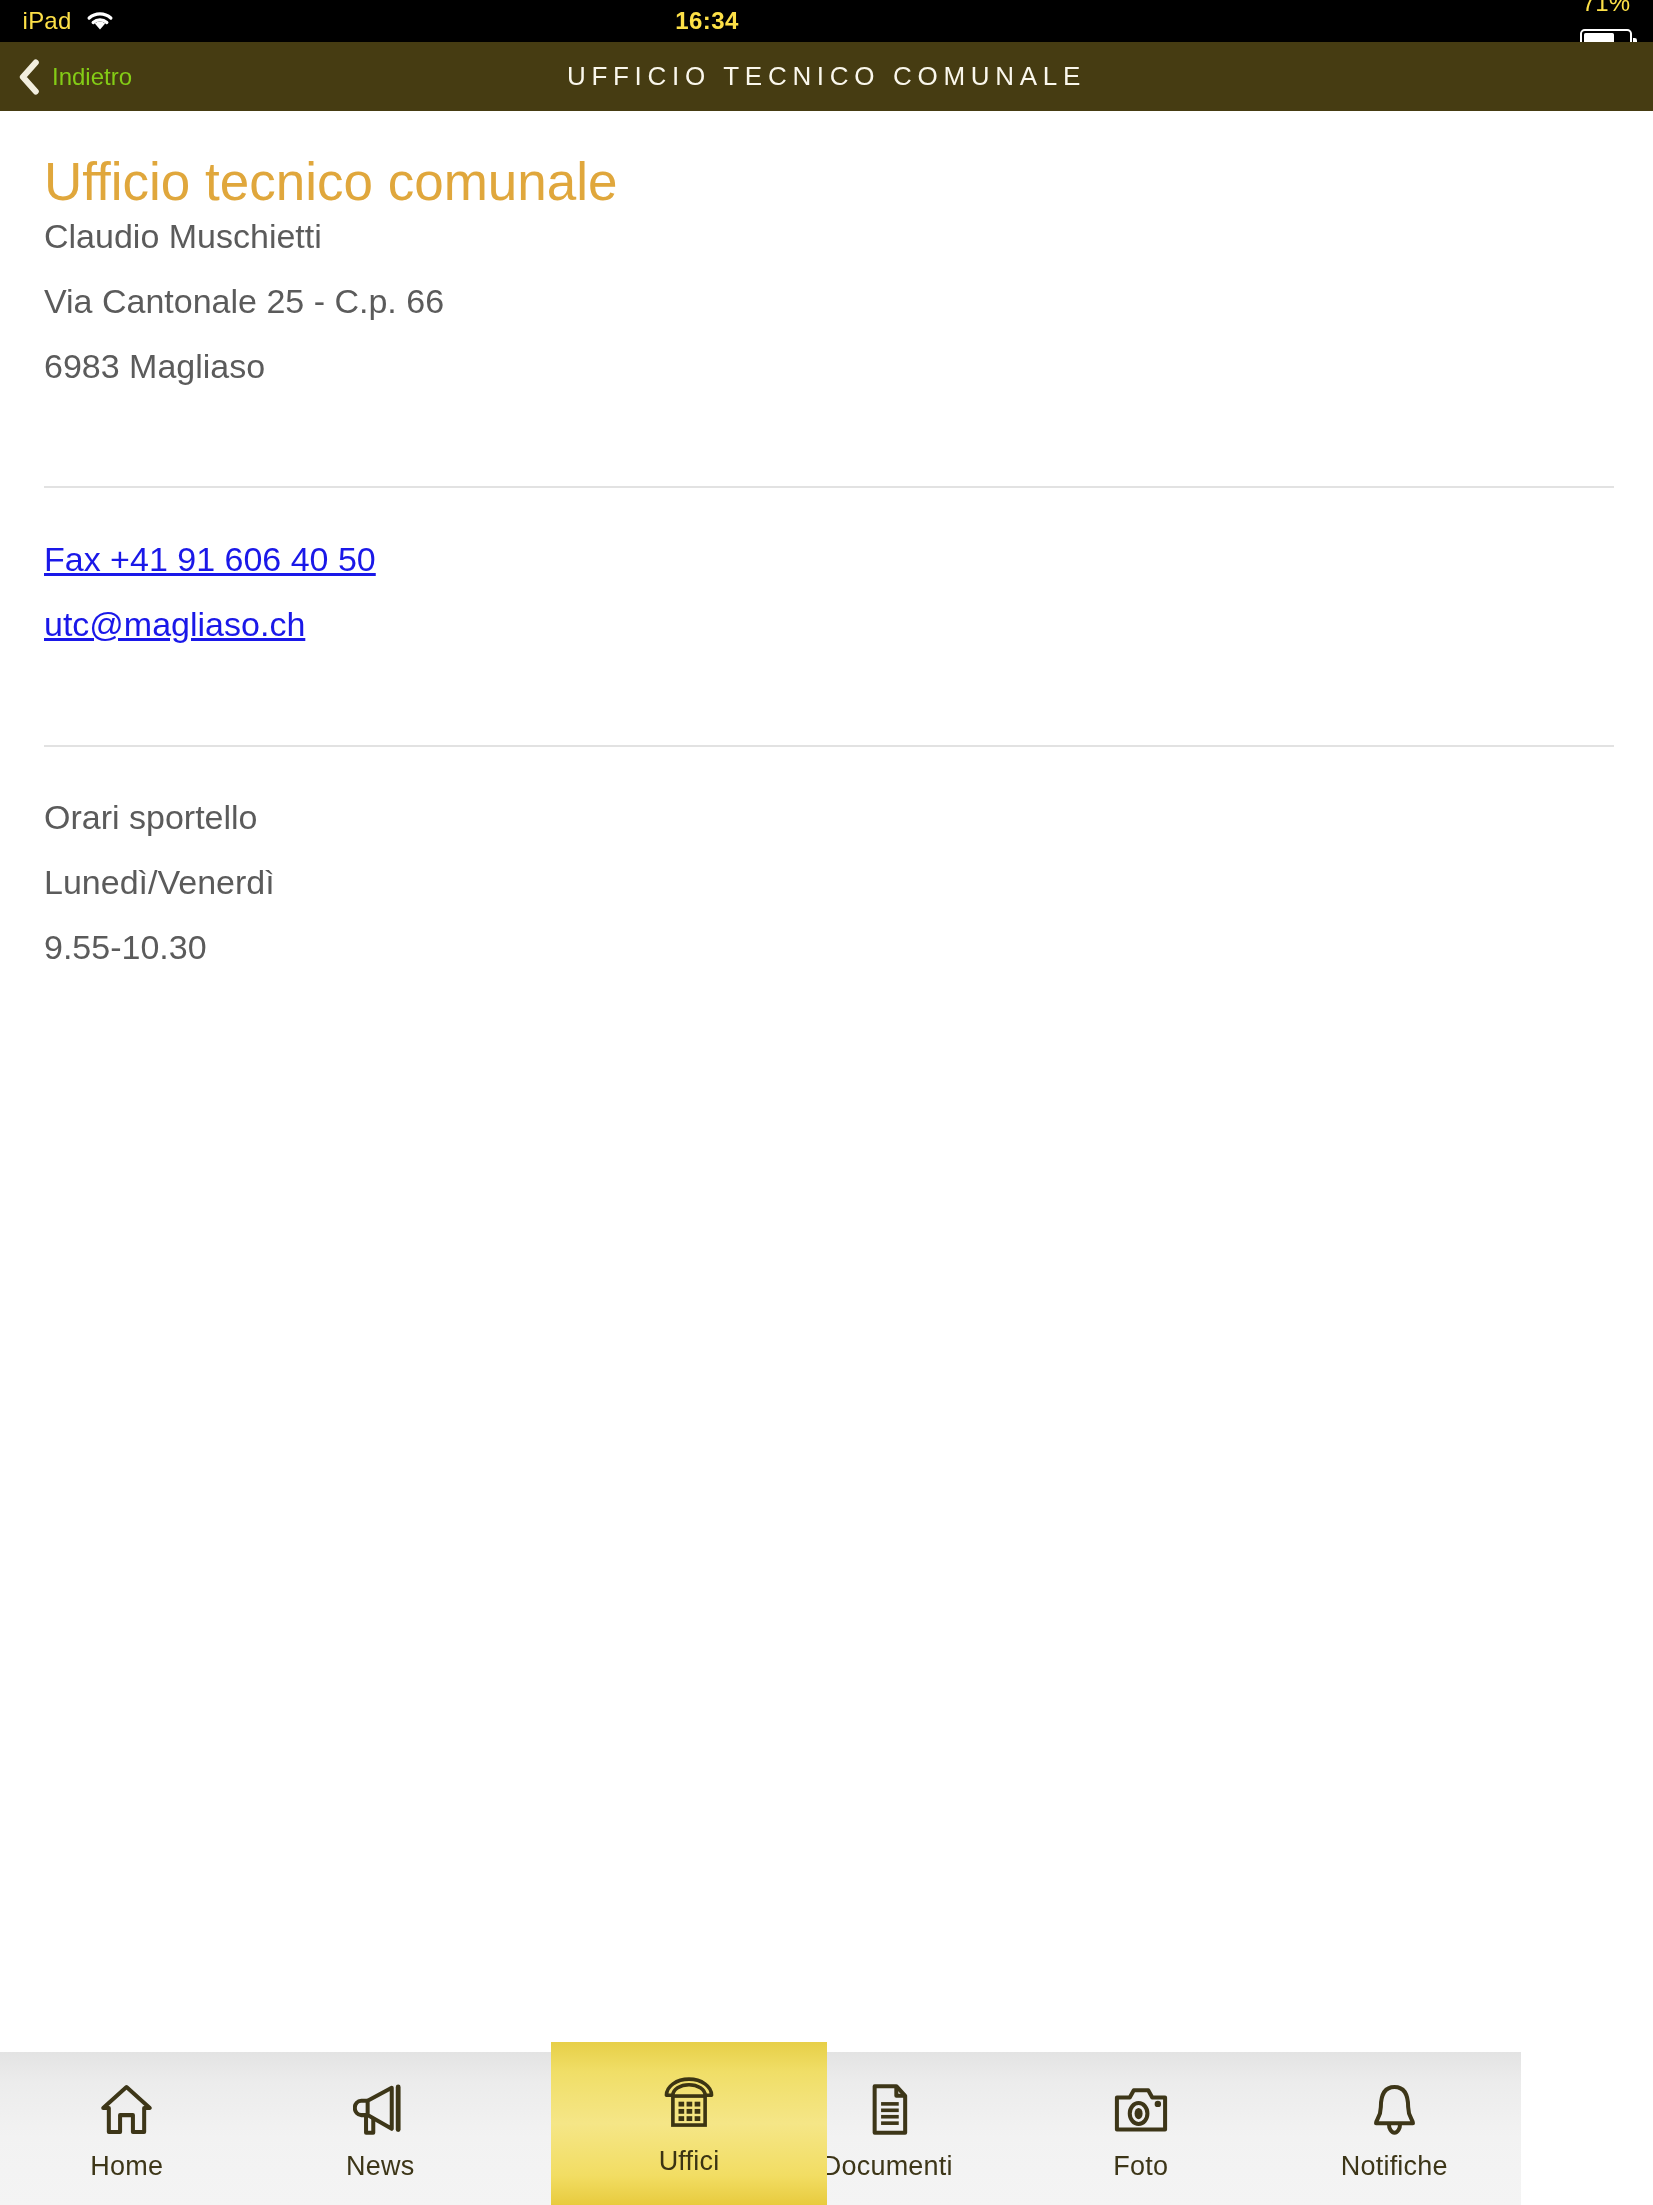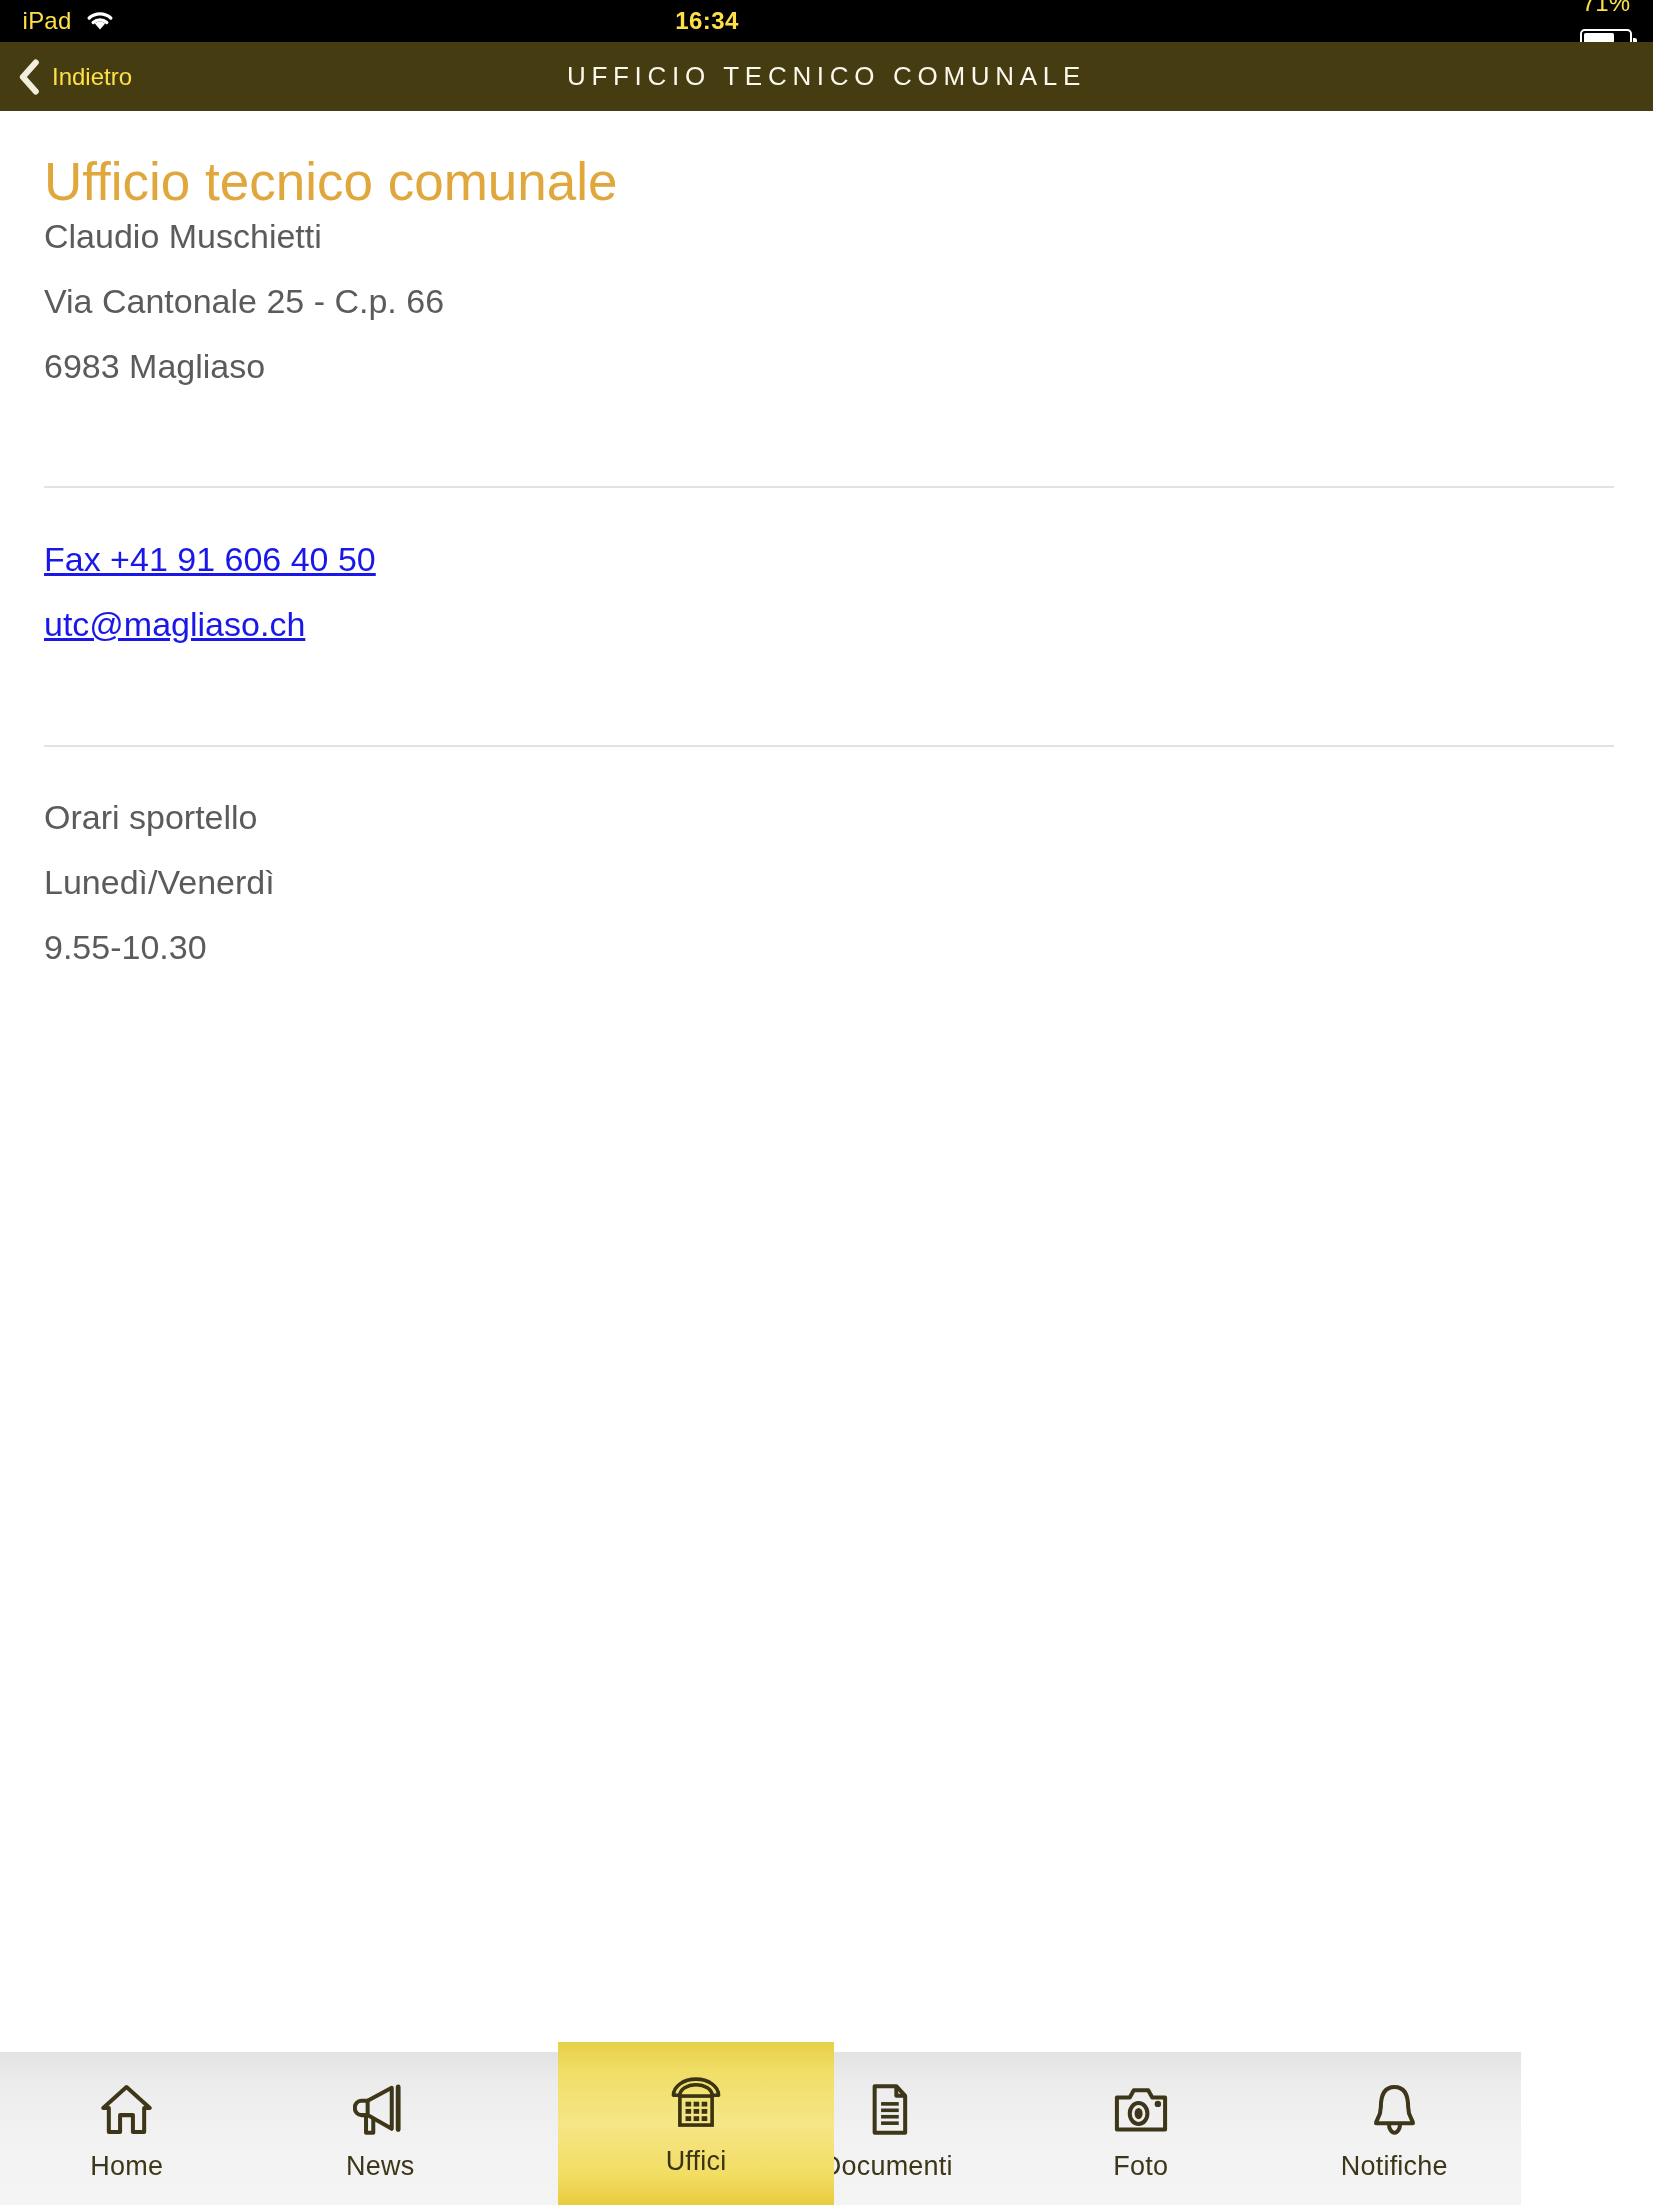--- a/index.html
+++ b/index.html
@@ -33,21 +33,21 @@
   .batt-tip { position:absolute; right:-7.3px; top:7.3px; width:4.8px; height:9.7px; background:#ffffff; border-radius:0 2.4px 2.4px 0; }
 
   
   .navbar {
     position:absolute; top:42px; left:0; width:1653px; height:69px;
     background:#463c12;
     display:flex; align-items:center;
   }
   .nav-back {
     position:absolute; left:18px; display:flex; align-items:center; gap:13px;
-    color:#fde047; cursor:pointer;
+    color:#84cc16; cursor:pointer;
   }
   .chev { width:21px; height:36px; position:relative; }
   .chev svg { display:block; }
   .nav-back-label { font-size:24px; }
   .nav-title {
     position:absolute; left:0; width:1653px; text-align:center;
     color:#faf7ec; font-size:26px; letter-spacing:5.7px; white-space:nowrap;
   }
 
   
@@ -181,21 +181,21 @@
           <path d="M48 6 L18 22 L18 40 L48 57 Z" fill="none" stroke="#3d3618" stroke-width="5" stroke-linejoin="round"></path>
           <path d="M18 22 L10 22 A8 9 0 0 0 10 40 L18 40" fill="none" stroke="#3d3618" stroke-width="5" stroke-linejoin="round"></path>
           <path d="M16 40 L16 62 L25 62 L25 44" fill="none" stroke="#3d3618" stroke-width="5" stroke-linejoin="round"></path>
           <line x1="56" y1="5" x2="56" y2="58" stroke="#3d3618" stroke-width="6" stroke-linecap="round"></line>
         </svg>
       </span>
       <span class="tlabel">News</span>
     </div>
 
     <div style="flex: 1 1 0px;"></div>
-      <div class="tab active" style="left: 551px; width: 276px; margin-left: 7px;">
+      <div class="tab active" style="left: 551px; width: 276px;">
       <span class="ticon">
         <svg width="58" height="57" viewBox="0 0 72 70">
           <path d="M8 26 A28 20 0 0 1 64 26 L56 26 A20 13 0 0 0 16 26 Z" fill="none" stroke="#3b3413" stroke-width="4.5" stroke-linejoin="round"></path>
           <rect x="16" y="27" width="40" height="36" fill="none" stroke="#3b3413" stroke-width="4.5"></rect>
           <rect x="23" y="34" width="7" height="6" fill="#3b3413"></rect>
           <rect x="33" y="34" width="7" height="6" fill="#3b3413"></rect>
           <rect x="43" y="34" width="7" height="6" fill="#3b3413"></rect>
           <rect x="23" y="43" width="7" height="6" fill="#3b3413"></rect>
           <rect x="33" y="43" width="7" height="6" fill="#3b3413"></rect>
           <rect x="43" y="43" width="7" height="6" fill="#3b3413"></rect>

